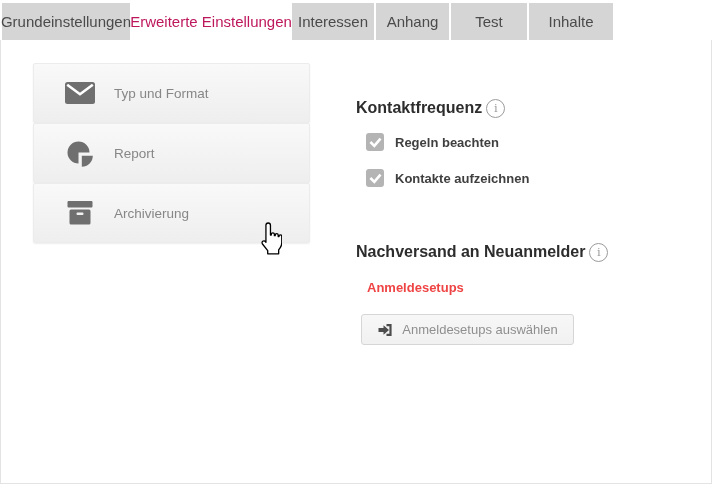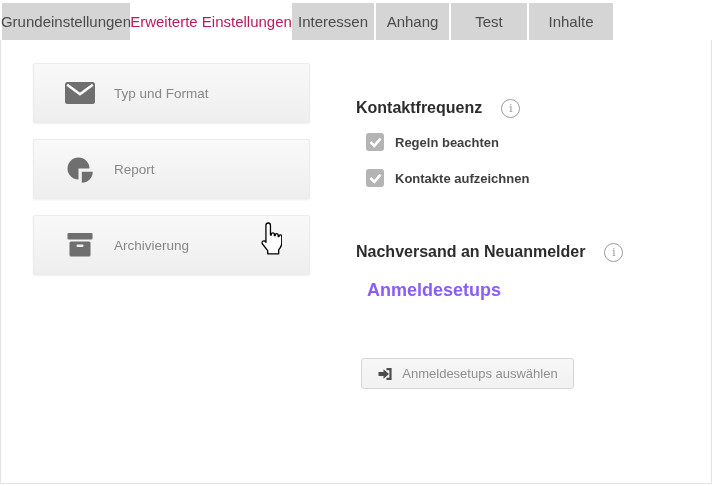--- a/index.html
+++ b/index.html
@@ -12,48 +12,48 @@
        background:#d5d5d5;font-size:15px;color:#4b4b4b;cursor:pointer;
        box-sizing:border-box;white-space:nowrap;}
   .tab.active{background:#ffffff;color:#be185d;}
 
   
   .panel{position:absolute;top:40px;left:0;right:0;bottom:2px;
          border:1px solid #e3e3e3;border-top:none;background:#fff;}
 
   
   .nav{position:absolute;left:32px;top:23px;width:277px;}
-  .nav-item{position:relative;height:60px;margin-bottom:16px;display:flex;
+  .nav-item{position:relative;height:60px;margin-bottom:0;display:flex;
             align-items:center;padding-left:30px;box-sizing:border-box;
             background:linear-gradient(180deg,#f9f9f9,#eeeeee);
             border:1px solid #ececec;border-radius:2px;
             box-shadow:0 1px 2px rgba(0,0,0,.07);color:#6f6f6f;cursor:pointer;}
   .nav-item .icon{width:32px;height:28px;display:flex;align-items:center;
                   justify-content:center;margin-right:18px;flex:none;}
   .nav-item .lbl{font-size:13.5px;color:#878787;}
   .nav-item.selected{background:linear-gradient(180deg,#a8a8a8,#9a9a9a);
                      border-color:#999;color:#fff;}
   .nav-item.selected .lbl{color:#ffffff;}
 
   
-  .sec-title{position:absolute;display:flex;align-items:center;gap:19px;
+  .sec-title{position:absolute;display:flex;align-items:center;gap:4px;
              font-size:16px;font-weight:bold;color:#2d2d2d;line-height:20px;}
   .info{width:19px;height:19px;border-radius:50%;border:1.8px solid #9b9b9b;
         box-sizing:border-box;display:flex;align-items:center;justify-content:center;
         font-family:"DejaVu Serif",serif;font-size:11.5px;font-weight:normal;
         color:#9b9b9b;cursor:pointer;flex:none;}
   .cb-row{position:absolute;display:flex;align-items:center;gap:11px;}
   .cb{width:18px;height:18px;border-radius:3px;background:#b4b4b4;
       display:flex;align-items:center;justify-content:center;cursor:pointer;flex:none;}
   .cb-lbl{font-size:13px;font-weight:bold;color:#3f3f3f;}
-  .subhead{position:absolute;font-size:18px;font-weight:bold;color:#8b5cf6;}
+  .subhead{position:absolute;font-size:13px;font-weight:bold;color:#ef4444;}
   .btn{position:absolute;width:213px;height:31px;box-sizing:border-box;
        background:linear-gradient(#f7f7f7,#f1f1f1);border:1px solid #d6d6d6;
        border-radius:3px;display:flex;align-items:center;justify-content:center;
-       gap:9px;font-size:13px;color:#8f8f8f;cursor:pointer;margin-top:44px;}
+       gap:9px;font-size:13px;color:#8f8f8f;cursor:pointer;}
 
   .cursor{position:absolute;left:257px;top:221px;width:25px;z-index:10;pointer-events:none;}
 </style>
 </head>
 <body>
 
 <div class="page">
 
   <div class="tabbar">
     <div class="tab" style="width:128px">Grundeinstellungen</div>

